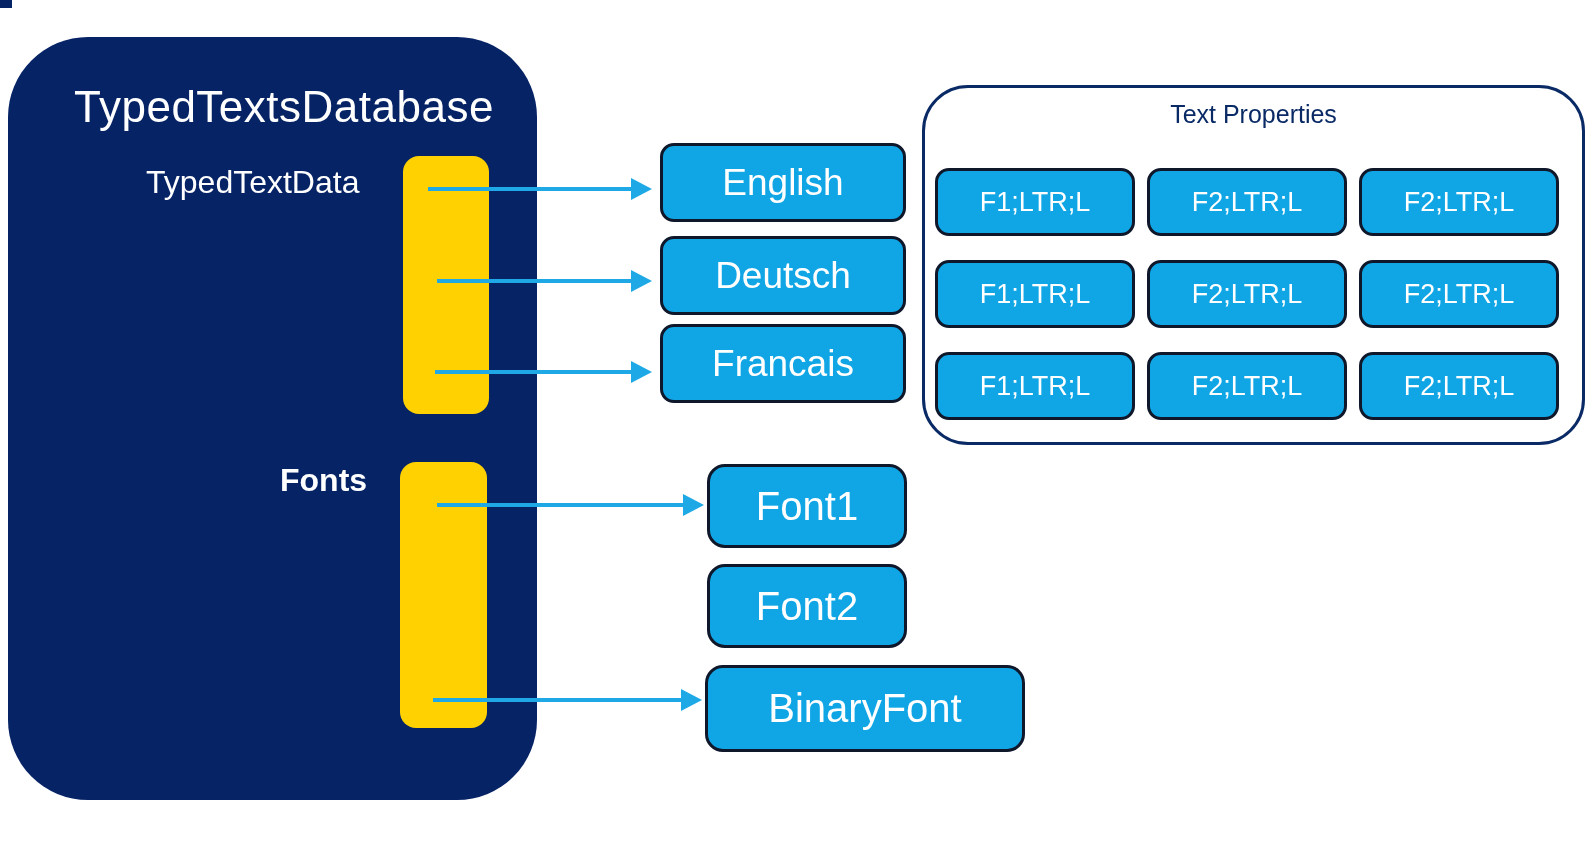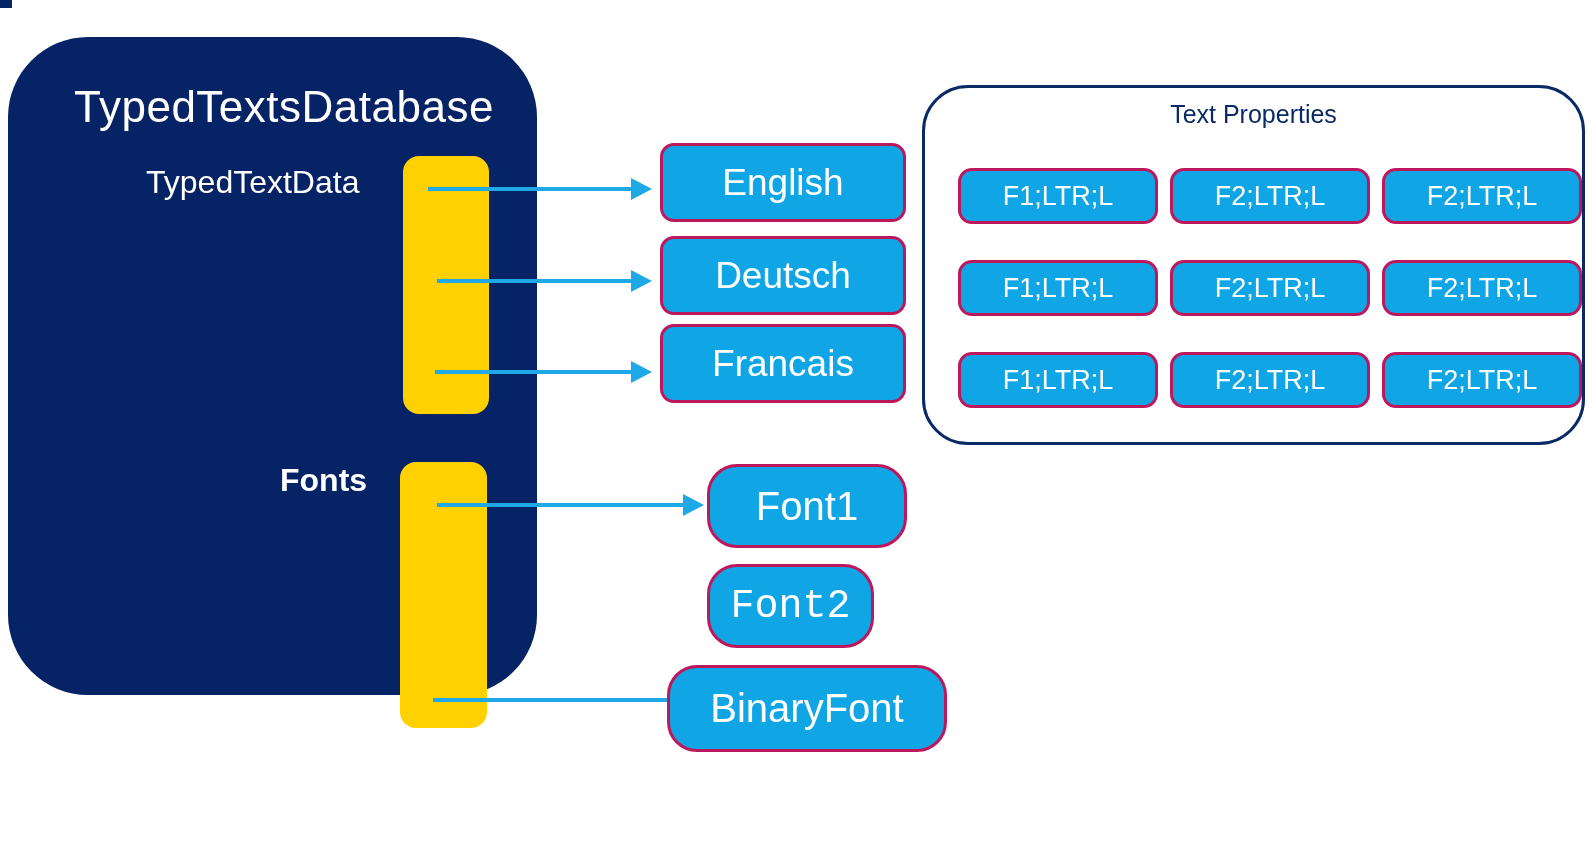--- a/index.html
+++ b/index.html
@@ -4,64 +4,64 @@
 <style>
   html,body { margin:0; padding:0; background:#ffffff; }
   body { width:1596px; height:841px; font-family:"Liberation Sans", sans-serif; }
   .canvas { position:relative; width:1596px; height:841px; background:#ffffff; overflow:hidden; }
 
   
   .corner-artifact { position:absolute; left:0; top:0; width:12px; height:8px; background:#062365; }
 
   
   .db-container {
-    position:absolute; left:8px; top:37px; width:529px; height:658px;
+    position:absolute; left:8px; top:37px; width:529px; height:763px;
     background:#062365; border-radius:80px;
   }
   .db-title {
     position:absolute; left:66px; top:45px;
     color:#ffffff; font-size:44px; line-height:1.15; letter-spacing:0.5px; font-weight:400;
     white-space:nowrap;
   }
   .db-section-label {
     position:absolute; color:#ffffff; font-size:32px; line-height:1.1; font-weight:400; white-space:nowrap;
   }
   .label-typedtextdata { left:138px; top:128px; }
   .label-fonts { left:272px; top:426px;font-weight:bold; }
 
   .yellow-bar { position:absolute; background:#ffd100; border-radius:16px; }
   .bar-typedtextdata { left:395px; top:119px; width:86px; height:258px; }
   .bar-fonts { left:392px; top:425px; width:87px; height:266px; }
 
   
   .cyan-box {
-    position:absolute; background:#10a6e6; border:3px solid #be185d;
+    position:absolute; background:#10a6e6; border:3px solid #0f172a;
     display:flex; align-items:center; justify-content:center;
     color:#ffffff; box-sizing:border-box;
   }
   .lang-box { width:246px; height:79px; border-radius:14px; font-size:37px; }
   .box-english  { left:660px; top:143px; }
   .box-deutsch  { left:660px; top:236px; }
   .box-francais { left:660px; top:324px; }
 
-  .font-box { border-radius:30px; font-size:40px; }
+  .font-box { border-radius:18px; font-size:40px; }
   .box-font1      { left:707px; top:464px; width:200px; height:84px; }
-  .box-font2      { left:707px; top:564px; width:167px; height:84px;font-family:Liberation Mono, monospace; }
-  .box-binaryfont { left:667px; top:665px; width:280px; height:87px; }
+  .box-font2      { left:707px; top:564px; width:200px; height:84px; }
+  .box-binaryfont { left:705px; top:665px; width:320px; height:87px; }
 
   
   .props-panel {
     position:absolute; left:922px; top:85px; width:663px; height:360px;
     background:#ffffff; border:3px solid #0a2a66; border-radius:46px; box-sizing:border-box;
   }
   .props-title {
     position:absolute; left:0; right:0; top:12px; text-align:center;
     color:#0a2a66; font-size:25px; font-weight:400;
   }
-  .prop-cell { width:200px; height:56px; border-radius:14px; font-size:27px;margin-left:23px; }
+  .prop-cell { width:200px; height:68px; border-radius:14px; font-size:27px; }
   .cell-r0c0 { left:10px;  top:80px;  } .cell-r0c1 { left:222px; top:80px;  } .cell-r0c2 { left:434px; top:80px;  }
   .cell-r1c0 { left:10px;  top:172px; } .cell-r1c1 { left:222px; top:172px; } .cell-r1c2 { left:434px; top:172px; }
   .cell-r2c0 { left:10px;  top:264px; } .cell-r2c1 { left:222px; top:264px; } .cell-r2c2 { left:434px; top:264px; }
 
   
   .arrow { position:absolute; height:0; }
   .arrow .arrow-line { position:absolute; left:0; top:-2px; height:4px; background:#1ea9e6; }
   .arrow .arrow-head {
     position:absolute; top:-11px; width:0; height:0;
     border-top:11px solid transparent; border-bottom:11px solid transparent;

